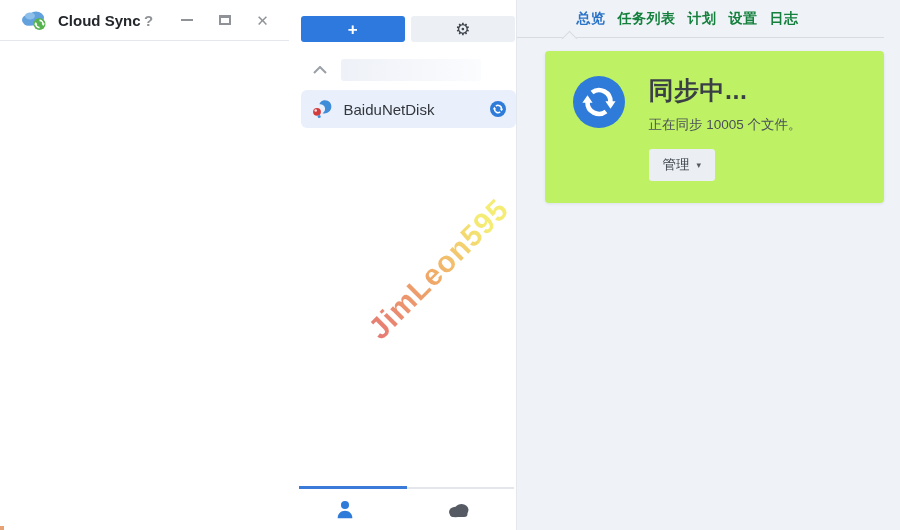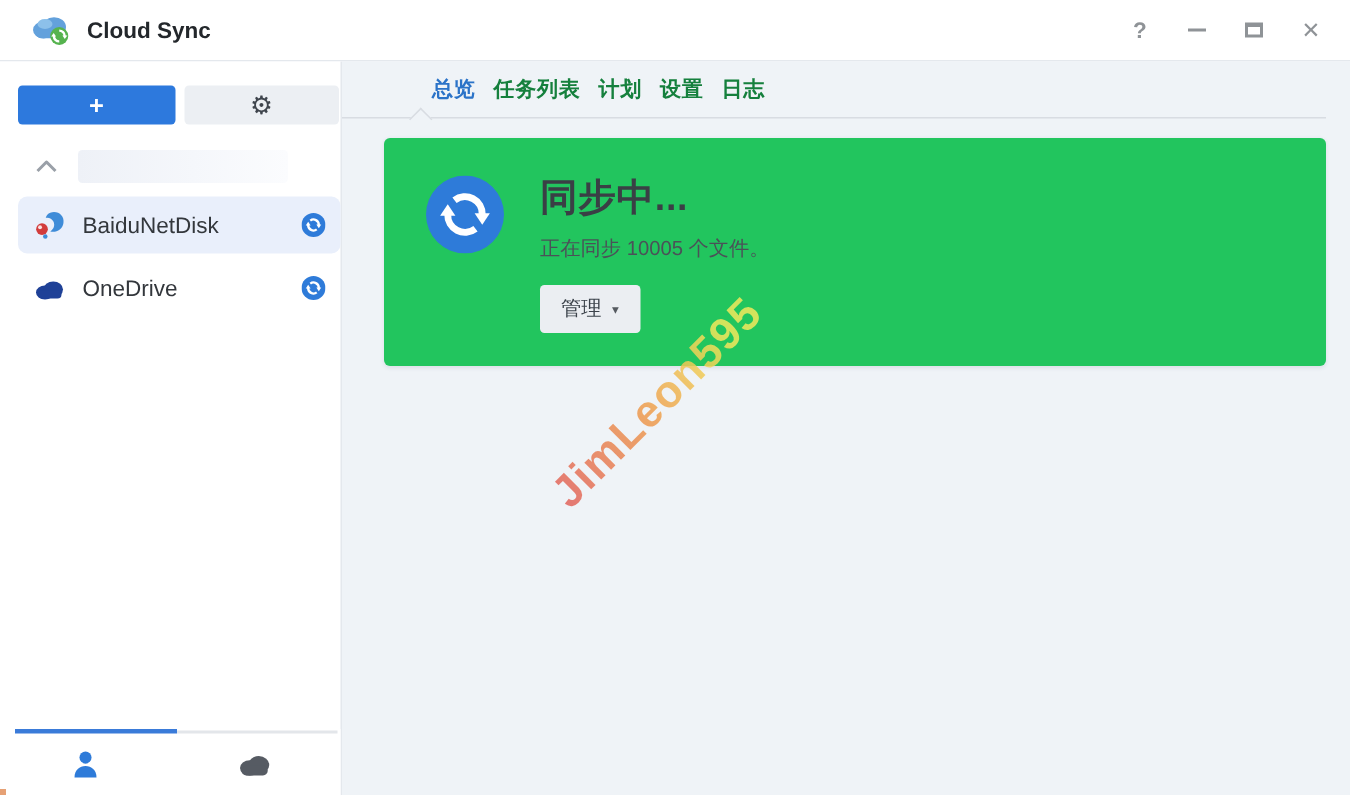--- a/index.html
+++ b/index.html
@@ -2,21 +2,21 @@
 <html><head>
 <meta charset="utf-8">
 <style>
   * { margin:0; padding:0; box-sizing:border-box; }
   html,body { width:900px; height:530px; }
   body {
     font-family:"Liberation Sans","DejaVu Sans",sans-serif;
     background:#ffffff; overflow:hidden; position:relative;
     width:900px; height:530px;
   }
-  .window { width:900px; height:530px; display:flex; flex-direction:column; position:relative; }
+  .window { width:900px; height:530px; display:flex; flex-direction:row; position:relative; }
 
   
   .titlebar {
     height:41px; background:#ffffff; border-bottom:1px solid #e4e8ed;
     display:flex; align-items:center; padding:0 18px 0 20px; flex:0 0 auto;
   }
   .logo { width:28px; height:22px; display:block; }
   .app-title { font-size:15px; font-weight:bold; color:#23272b; margin-left:10px; }
   .titlebar-spacer { flex:1; }
   .win-controls { display:flex; align-items:center; gap:22px; }
@@ -79,21 +79,21 @@
   .tab.active { color:#2b73c8; }
   .tab-divider { position:absolute; left:0; right:16px; bottom:0; height:1px; background:#d8dce2; }
   .notch {
     position:absolute; left:47px; bottom:-6px; width:11px; height:11px;
     transform:rotate(45deg); background:#eff3f7;
     border-top:1px solid #d8dce2; border-left:1px solid #d8dce2; z-index:2;
   }
 
   .main { padding:13px 16px 0 28px; }
   .card {
-    background:#22c55e; border-radius:4px; box-shadow:0 1px 3px rgba(40,60,100,0.10);
+    background:#bef264; border-radius:4px; box-shadow:0 1px 3px rgba(40,60,100,0.10);
   }
   .status-card { padding:22px 28px; display:flex; align-items:flex-start; min-height:146px; }
   .big-sync { width:52px; height:52px; flex:0 0 auto; display:block; margin-top:3px; }
   .status-text { margin-left:24px; }
   .status-title { font-size:25px; font-weight:bold; color:#3a3f45; margin:1px 0 9px 0; letter-spacing:0.5px; }
   .status-detail { font-size:13.5px; color:#4b5158; margin:0 0 15px 0; }
   .btn-manage {
     display:inline-flex; align-items:center; padding:7px 14px; background:#ebeef2; border:none;
     border-radius:3px; font-size:13.5px; color:#3c434b; cursor:pointer; font-family:Liberation Serif, serif;
   }
@@ -183,35 +183,20 @@
           <span class="acc-label">BaiduNetDisk</span>
           <svg class="sync-badge" viewBox="0 0 52 52">
             <circle cx="26" cy="26" r="26" fill="#2e7bd9"></circle>
             <path d="M19 16.5 A11.5 11.5 0 0 1 37.5 26" fill="none" stroke="#ffffff" stroke-width="5"></path>
             <polygon points="32.2,25 42.8,25 37.5,33" fill="#ffffff"></polygon>
             <path d="M33 35.5 A11.5 11.5 0 0 1 14.5 26" fill="none" stroke="#ffffff" stroke-width="5"></path>
             <polygon points="19.8,27 9.2,27 14.5,19" fill="#ffffff"></polygon>
           </svg>
         </div>
 
-        <div class="account-item">
-          <svg class="acc-icon" viewBox="0 0 22 22">
-            <ellipse cx="8" cy="14" rx="6" ry="4.6" fill="#1f4197"></ellipse>
-            <ellipse cx="13.5" cy="12" rx="6.5" ry="5.4" fill="#1f4197"></ellipse>
-            <rect x="3.5" y="12.5" width="15.5" height="5.5" rx="2.7" fill="#1f4197"></rect>
-          </svg>
-          <span class="acc-label">OneDrive</span>
-          <svg class="sync-badge" viewBox="0 0 52 52">
-            <circle cx="26" cy="26" r="26" fill="#2e7bd9"></circle>
-            <path d="M19 16.5 A11.5 11.5 0 0 1 37.5 26" fill="none" stroke="#ffffff" stroke-width="5"></path>
-            <polygon points="32.2,25 42.8,25 37.5,33" fill="#ffffff"></polygon>
-            <path d="M33 35.5 A11.5 11.5 0 0 1 14.5 26" fill="none" stroke="#ffffff" stroke-width="5"></path>
-            <polygon points="19.8,27 9.2,27 14.5,19" fill="#ffffff"></polygon>
-          </svg>
-        </div>
       </div>
 
       <div class="sidebar-footer">
         <div class="foot-indicator">
           <div class="ind-blue"></div>
           <div class="ind-gray"></div>
         </div>
         <div class="foot-icons">
           <div class="foot-tab">
             <svg width="22" height="22" viewBox="0 0 24 24">

